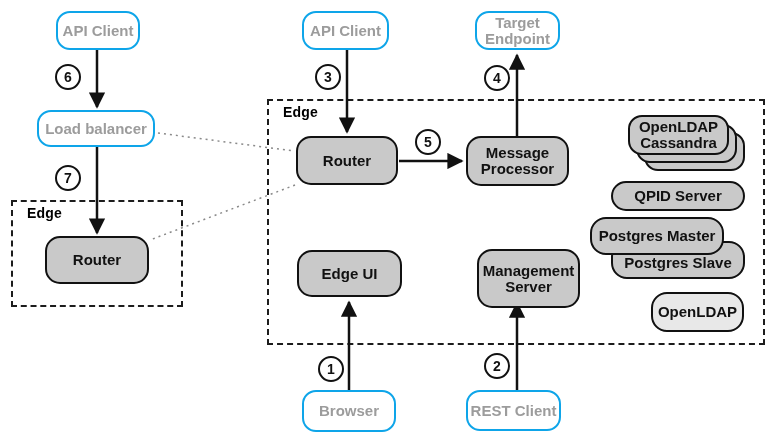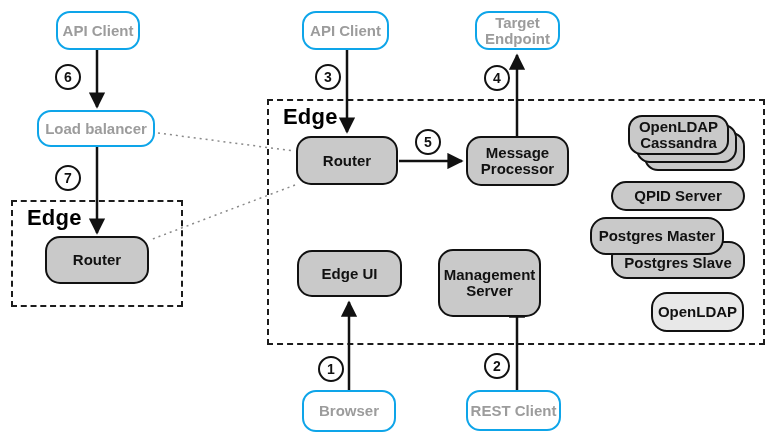--- a/index.html
+++ b/index.html
@@ -6,21 +6,21 @@
   html,body { background:#ffffff; }
   .canvas {
     position:relative; width:776px; height:445px; background:#ffffff;
     font-family:"Liberation Sans", sans-serif; font-weight:bold; overflow:hidden;
   }
   .wires { position:absolute; left:0; top:0; width:776px; height:445px; pointer-events:none; }
   .group {
     position:absolute; border:2px dashed #1c1c1c; background:transparent;
   }
   .group-label {
-    position:absolute; left:14px; top:3px; font-size:22px; color:#000;
+    position:absolute; left:14px; top:3px; font-size:14px; color:#000;
     letter-spacing:0.2px;
   }
   .node {
     position:absolute; display:flex; flex-direction:column; align-items:center;
     justify-content:center; text-align:center; line-height:16px; font-size:15px;
   }
   .ext {
     background:#ffffff; border:2px solid #0ea5e9; color:#9c9c9c; border-radius:14px;
   }
   .comp {
@@ -100,21 +100,21 @@
   <div class="node comp" style="left:296px; top:136px; width:102px; height:49px;">
     <span>Router</span>
   </div>
   <div class="node comp" style="left:466px; top:136px; width:103px; height:50px;">
     <span>Message</span>
     <span>Processor</span>
   </div>
   <div class="node comp" style="left:297px; top:250px; width:105px; height:47px;">
     <span>Edge UI</span>
   </div>
-  <div class="node comp" style="left:438px; top:249px; width:103px; height:68px;">
+  <div class="node comp" style="left:477px; top:249px; width:103px; height:59px;">
     <span>Management</span>
     <span>Server</span>
   </div>
 
   <div class="stack-card" style="left:644px; top:132px; width:101px; height:39px;"></div>
   <div class="stack-card" style="left:636px; top:124px; width:101px; height:39px;"></div>
   <div class="node comp" style="left:628px; top:115px; width:101px; height:40px; border-radius:14px;">
     <span>OpenLDAP</span>
     <span>Cassandra</span>
   </div>

